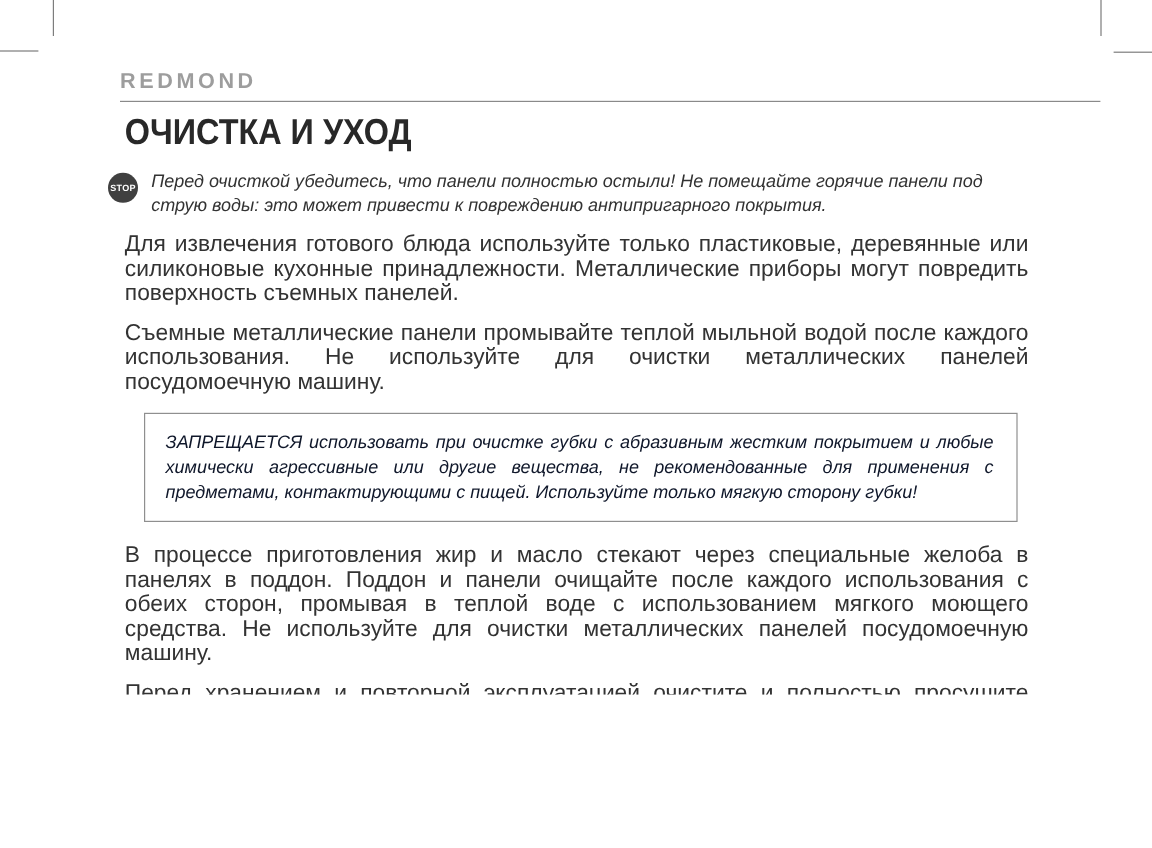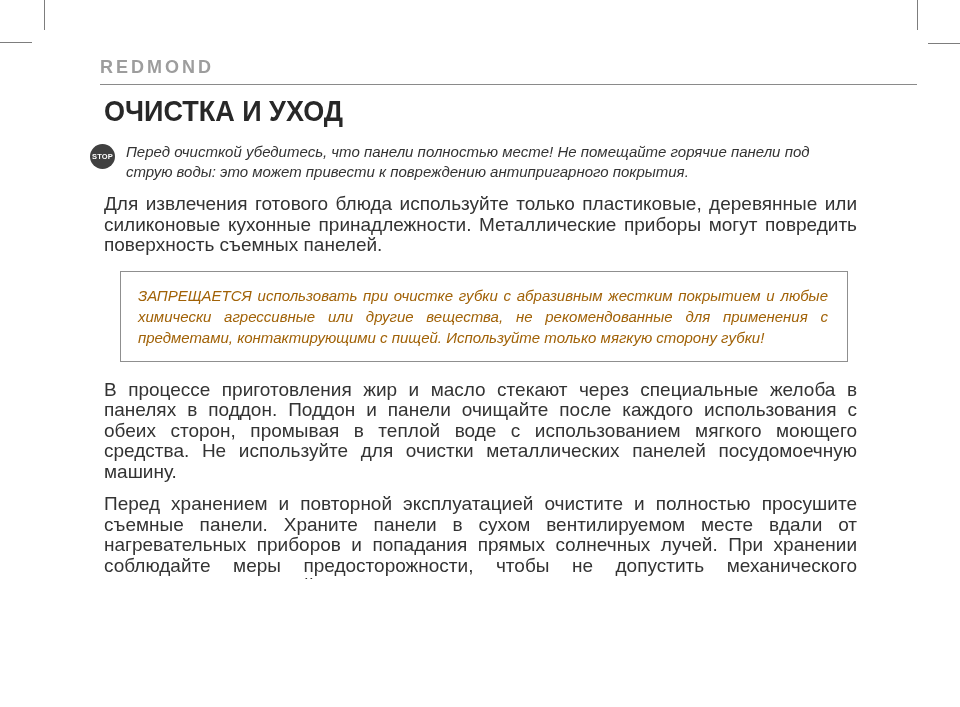--- a/index.html
+++ b/index.html
@@ -73,21 +73,21 @@
     text-align:justify;
     color:#333333;
   }
   .warning-box {
     margin:15px 9px 0 16px;
     border:1px solid #8f8f8f;
     padding:13px 19px 13px 17px;
     font-style:italic;
     font-size:15px; line-height:21px;
     text-align:justify;
-    color:#a16207;
+    color:#0f172a;
   }
   .para.after-box { margin-top:18px; }
 </style>
 </head>
 <body>
 
 <div class="page">
 
   <div class="crop v tl-v"></div>
   <div class="crop h tl-h"></div>
@@ -100,24 +100,25 @@
 
   <div class="content">
 
     <div class="logo">REDMOND</div>
     <div class="rule"></div>
 
     <h1 class="title">ОЧИСТКА И УХОД</h1>
 
     <div class="note">
       <div class="stop-badge">STOP</div>
-      <div class="note-text">Перед очисткой убедитесь, что панели полностью месте! Не помещайте горячие панели под струю воды: это может привести к повреждению антипригарного покрытия.</div>
+      <div class="note-text">Перед очисткой убедитесь, что панели полностью остыли! Не помещайте горячие панели под струю воды: это может привести к повреждению антипригарного покрытия.</div>
     </div>
 
     <p class="para">Для извлечения готового блюда используйте только пластиковые, деревянные или силиконовые кухонные принадлежности. Металлические приборы могут повредить поверхность съемных панелей.</p>
+    <p class="para">Съемные металлические панели промывайте теплой мыльной водой после каждого использования. Не используйте для очистки металлических панелей посудомоечную машину.</p>
 
     <div class="warning-box">ЗАПРЕЩАЕТСЯ использовать при очистке губки с абразивным жестким покрытием и любые химически агрессивные или другие вещества, не рекомендованные для применения с предметами, контактирующими с пищей. Используйте только мягкую сторону губки!</div>
 
     <p class="para after-box">В процессе приготовления жир и масло стекают через специальные желоба в панелях в поддон. Поддон и панели очищайте после каждого использования с обеих сторон, промывая в теплой воде с использованием мягкого моющего средства. Не используйте для очистки металлических панелей посудомоечную машину.</p>
     <p class="para">Перед хранением и повторной эксплуатацией очистите и полностью просушите съемные панели. Храните панели в сухом вентилируемом месте вдали от нагревательных приборов и попадания прямых солнечных лучей. При хранении соблюдайте меры предосторожности, чтобы не допустить механического повреждения панелей. Не храните их рядом с острыми металлическими предметами.</p>
 
   </div>
 </div>
 
 </body></html>

